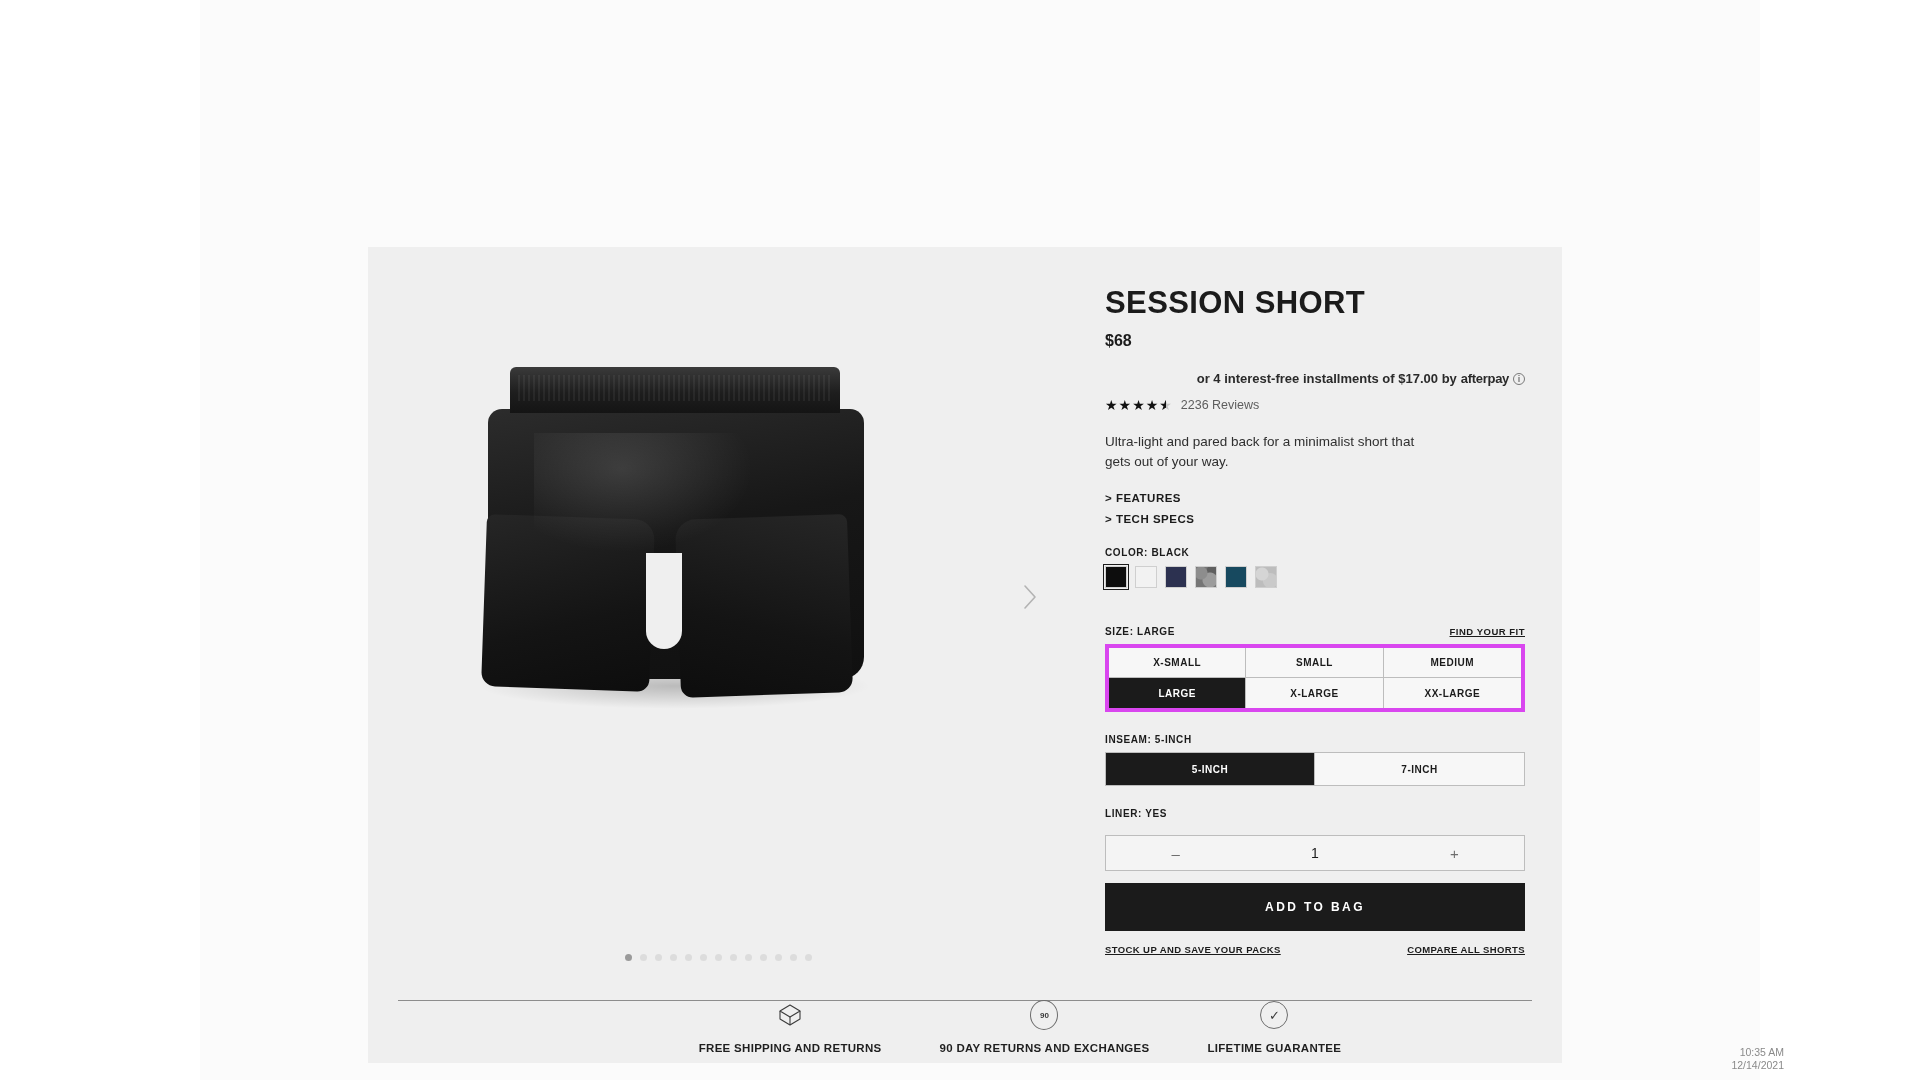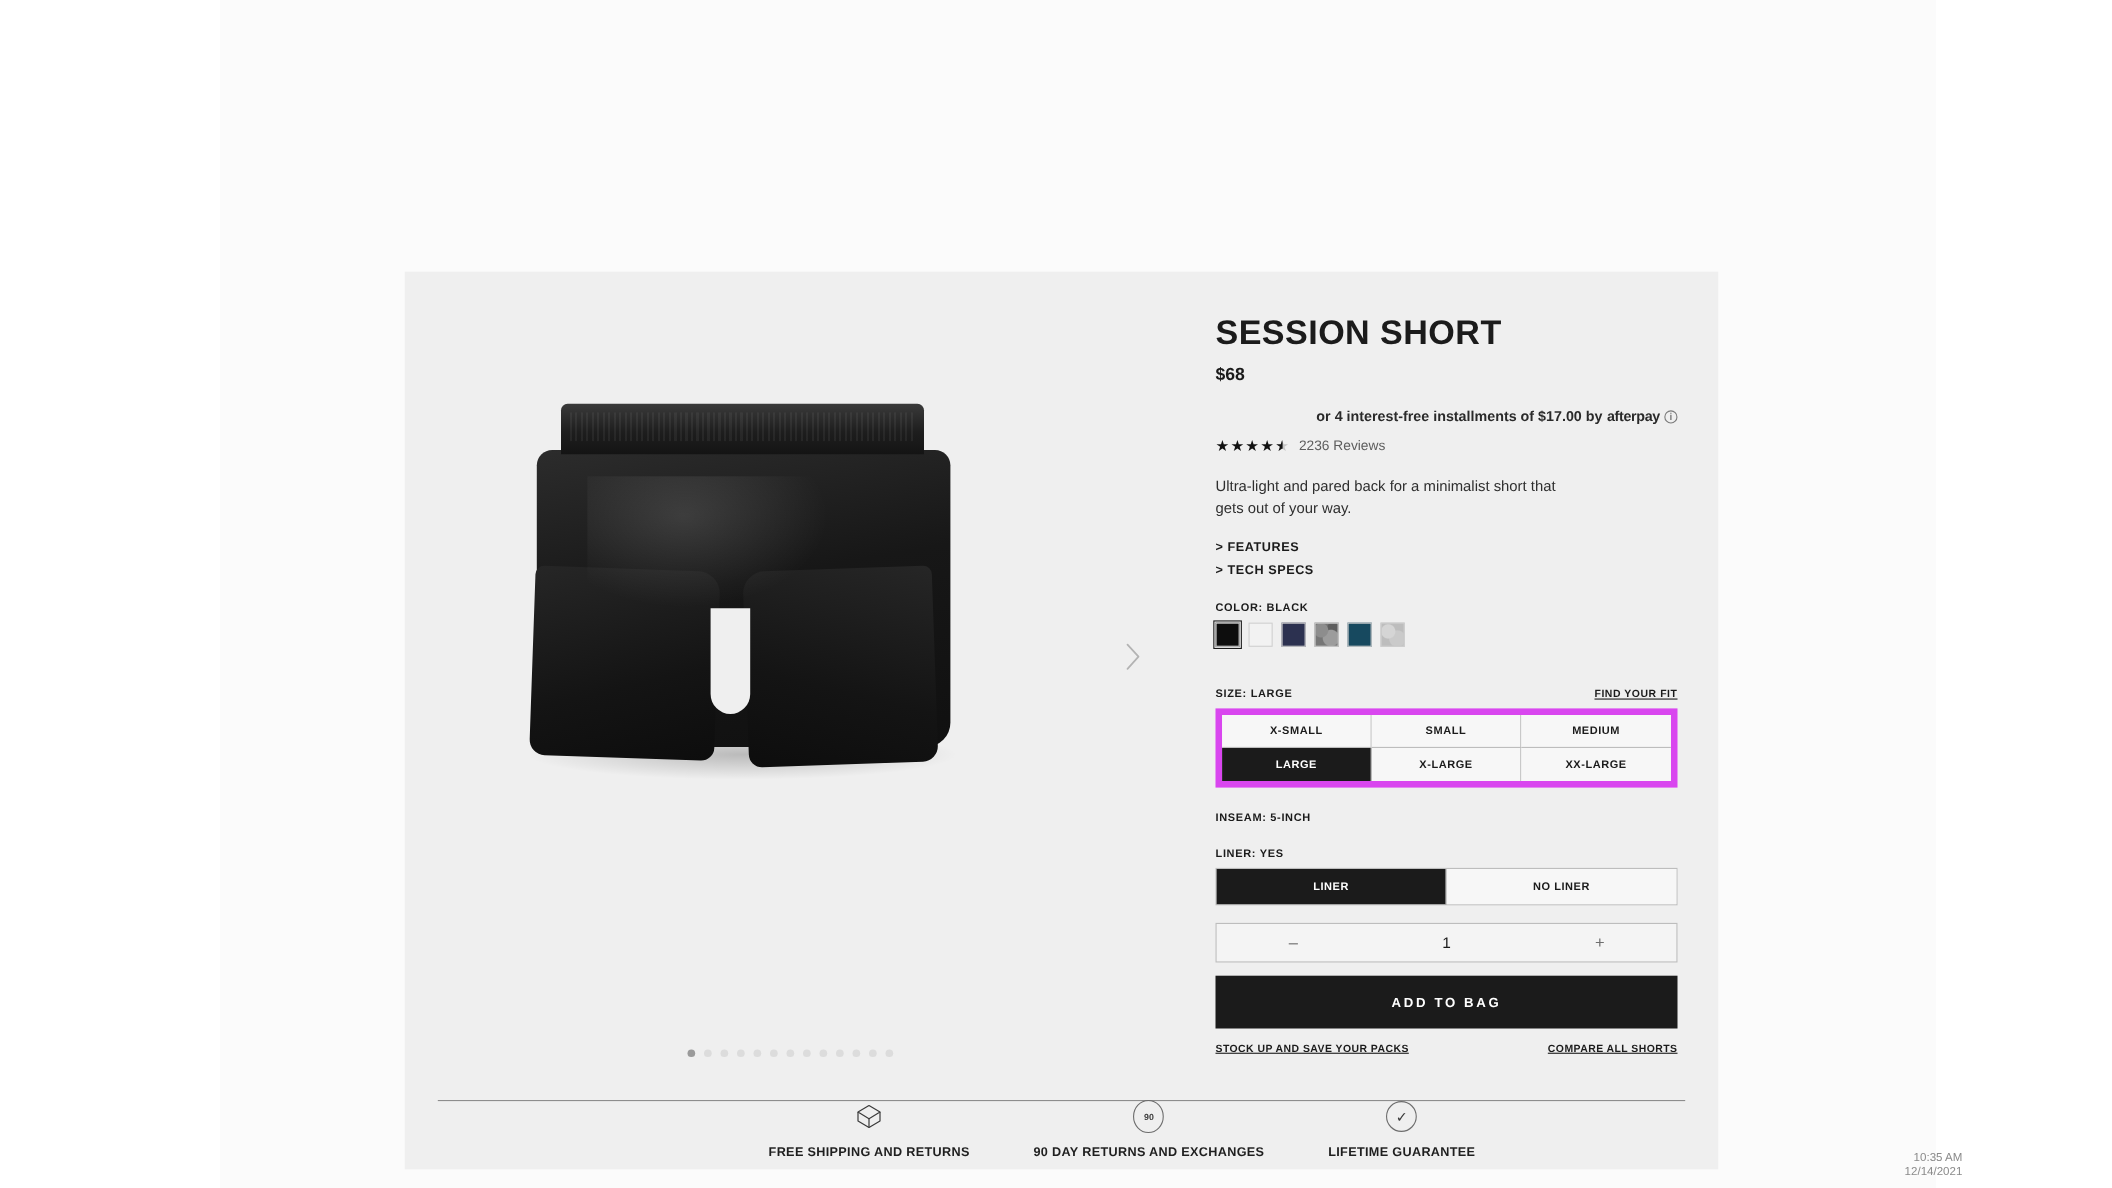--- a/index.html
+++ b/index.html
@@ -314,21 +314,21 @@
     justify-content: space-between;
   }
   .opt-head .opt-label { margin-top: 16px; }
   #find-your-fit {
     font-size: 9.5px; font-weight: 700; letter-spacing: .5px; color: #1b1b1b;
     text-decoration: underline; cursor: pointer;
   }
 
   #size-grid {
     margin-top: 7px; display: grid; grid-template-columns: repeat(3, 1fr);
-    border: 6px solid #d946ef; width: 100%;
+    border: 4px solid #d946ef; width: 100%;
   }
   #size-grid .cell {
     height: 30px; display: flex; align-items: center; justify-content: center;
     font-size: 10px; font-weight: 700; letter-spacing: .5px; color: #1b1b1b;
     border-right: 1px solid #bdbdbd; border-bottom: 1px solid #bdbdbd;
     background: #f7f7f7; cursor: pointer;
   }
   #size-grid .cell:nth-child(3n) { border-right: none; }
   #size-grid .cell:nth-child(n+4) { border-bottom: none; }
   #size-grid .cell.selected { background: #1b1b1b; color: #fff; }
@@ -547,27 +547,27 @@
               <div class="cell">X-SMALL</div>
               <div class="cell">SMALL</div>
               <div class="cell">MEDIUM</div>
               <div class="cell selected">LARGE</div>
               <div class="cell">X-LARGE</div>
               <div class="cell">XX-LARGE</div>
             </div>
 
           
           <div class="opt-label">INSEAM: 5-INCH</div>
+          <div class="two-toggle" id="inseam-toggle">
+              <div class="cell selected">5-INCH</div>
+              <div class="cell">7-INCH</div>
+            </div>
 
           
           <div class="opt-label">LINER: YES</div>
-          <div class="two-toggle" id="liner-toggle">
-              <div class="cell selected">LINER</div>
-              <div class="cell">NO LINER</div>
-            </div>
 
           
           <div id="qty-row">
             <div id="qty-minus">–</div>
             <div id="qty-value">1</div>
             <div id="qty-plus">+</div>
           </div>
 
           <button id="add-to-bag">ADD TO BAG</button>
 

